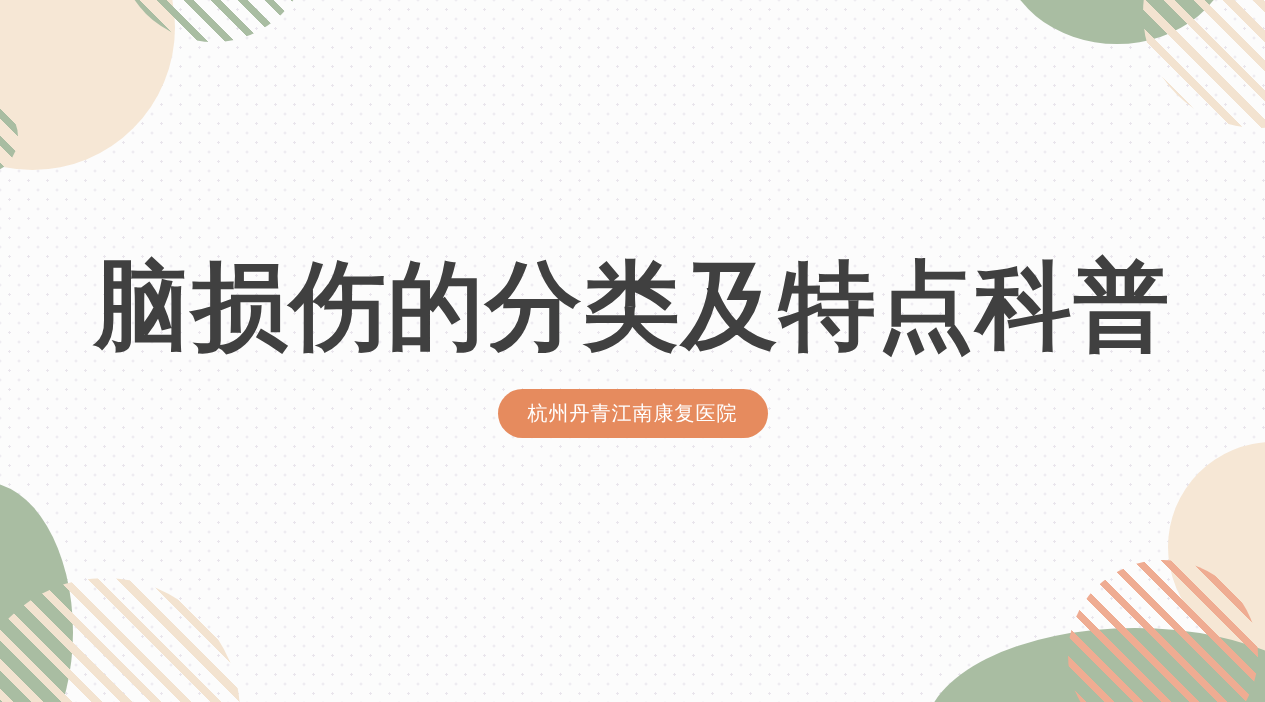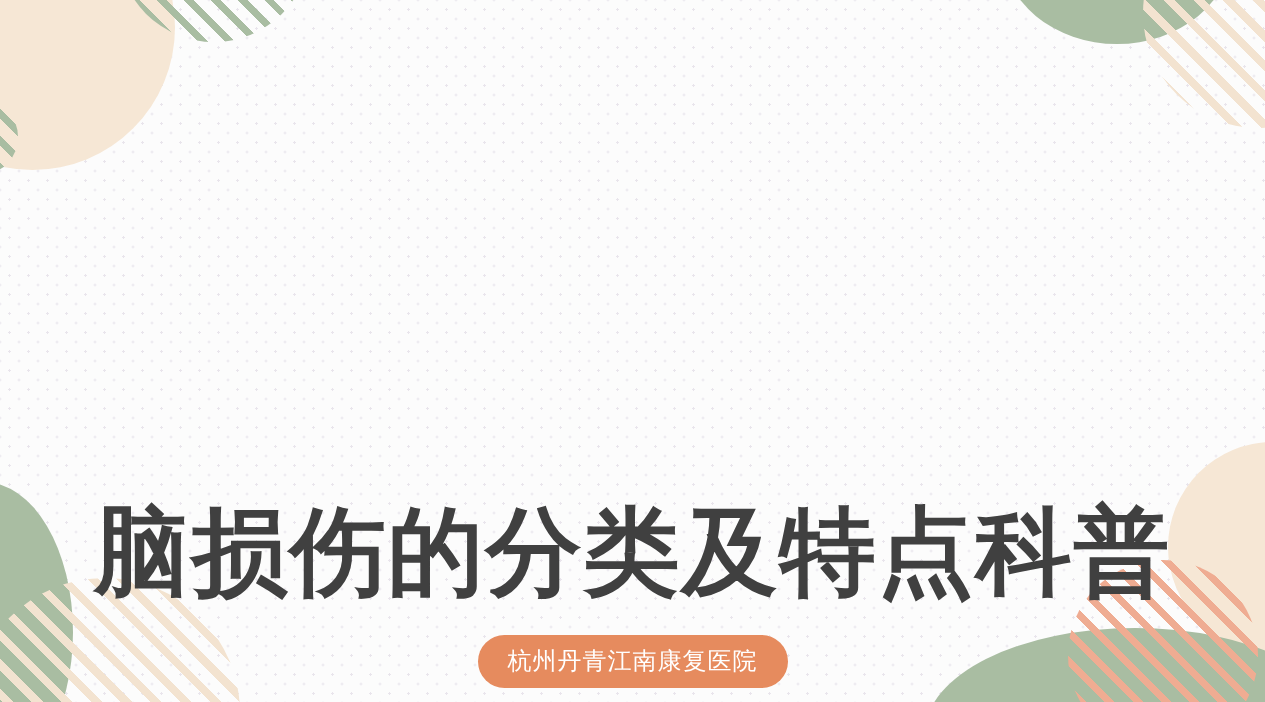--- a/index.html
+++ b/index.html
@@ -71,40 +71,40 @@
   }
 
   
   .content {
     position: absolute;
     inset: 0;
     z-index: 5;
     display: flex;
     flex-direction: column;
     align-items: center;
-    justify-content: flex-end;
+    justify-content: center;
     margin-top: 21px;
   }
   .title {
     margin: 0;
     color: #404040;
     font-size: 96px;
     font-weight: 700;
     letter-spacing: 2px;
     line-height: 1.1;
     text-align: center;
     white-space: nowrap;
     transform: translateY(-18px);
   }
   .badge {
     margin-top: 26px;
     display: inline-block;
     background: #E68B5E;
     color: #FFFFFF;
-    font-size: 24px;
+    font-size: 20px;
     font-weight: 400;
     letter-spacing: 1px;
     line-height: 1;
     padding: 14px 30px 15px 30px;
     border-radius: 999px;
     white-space: nowrap;
     transform: translateY(-14px);
   }
 </style>
 </head>

